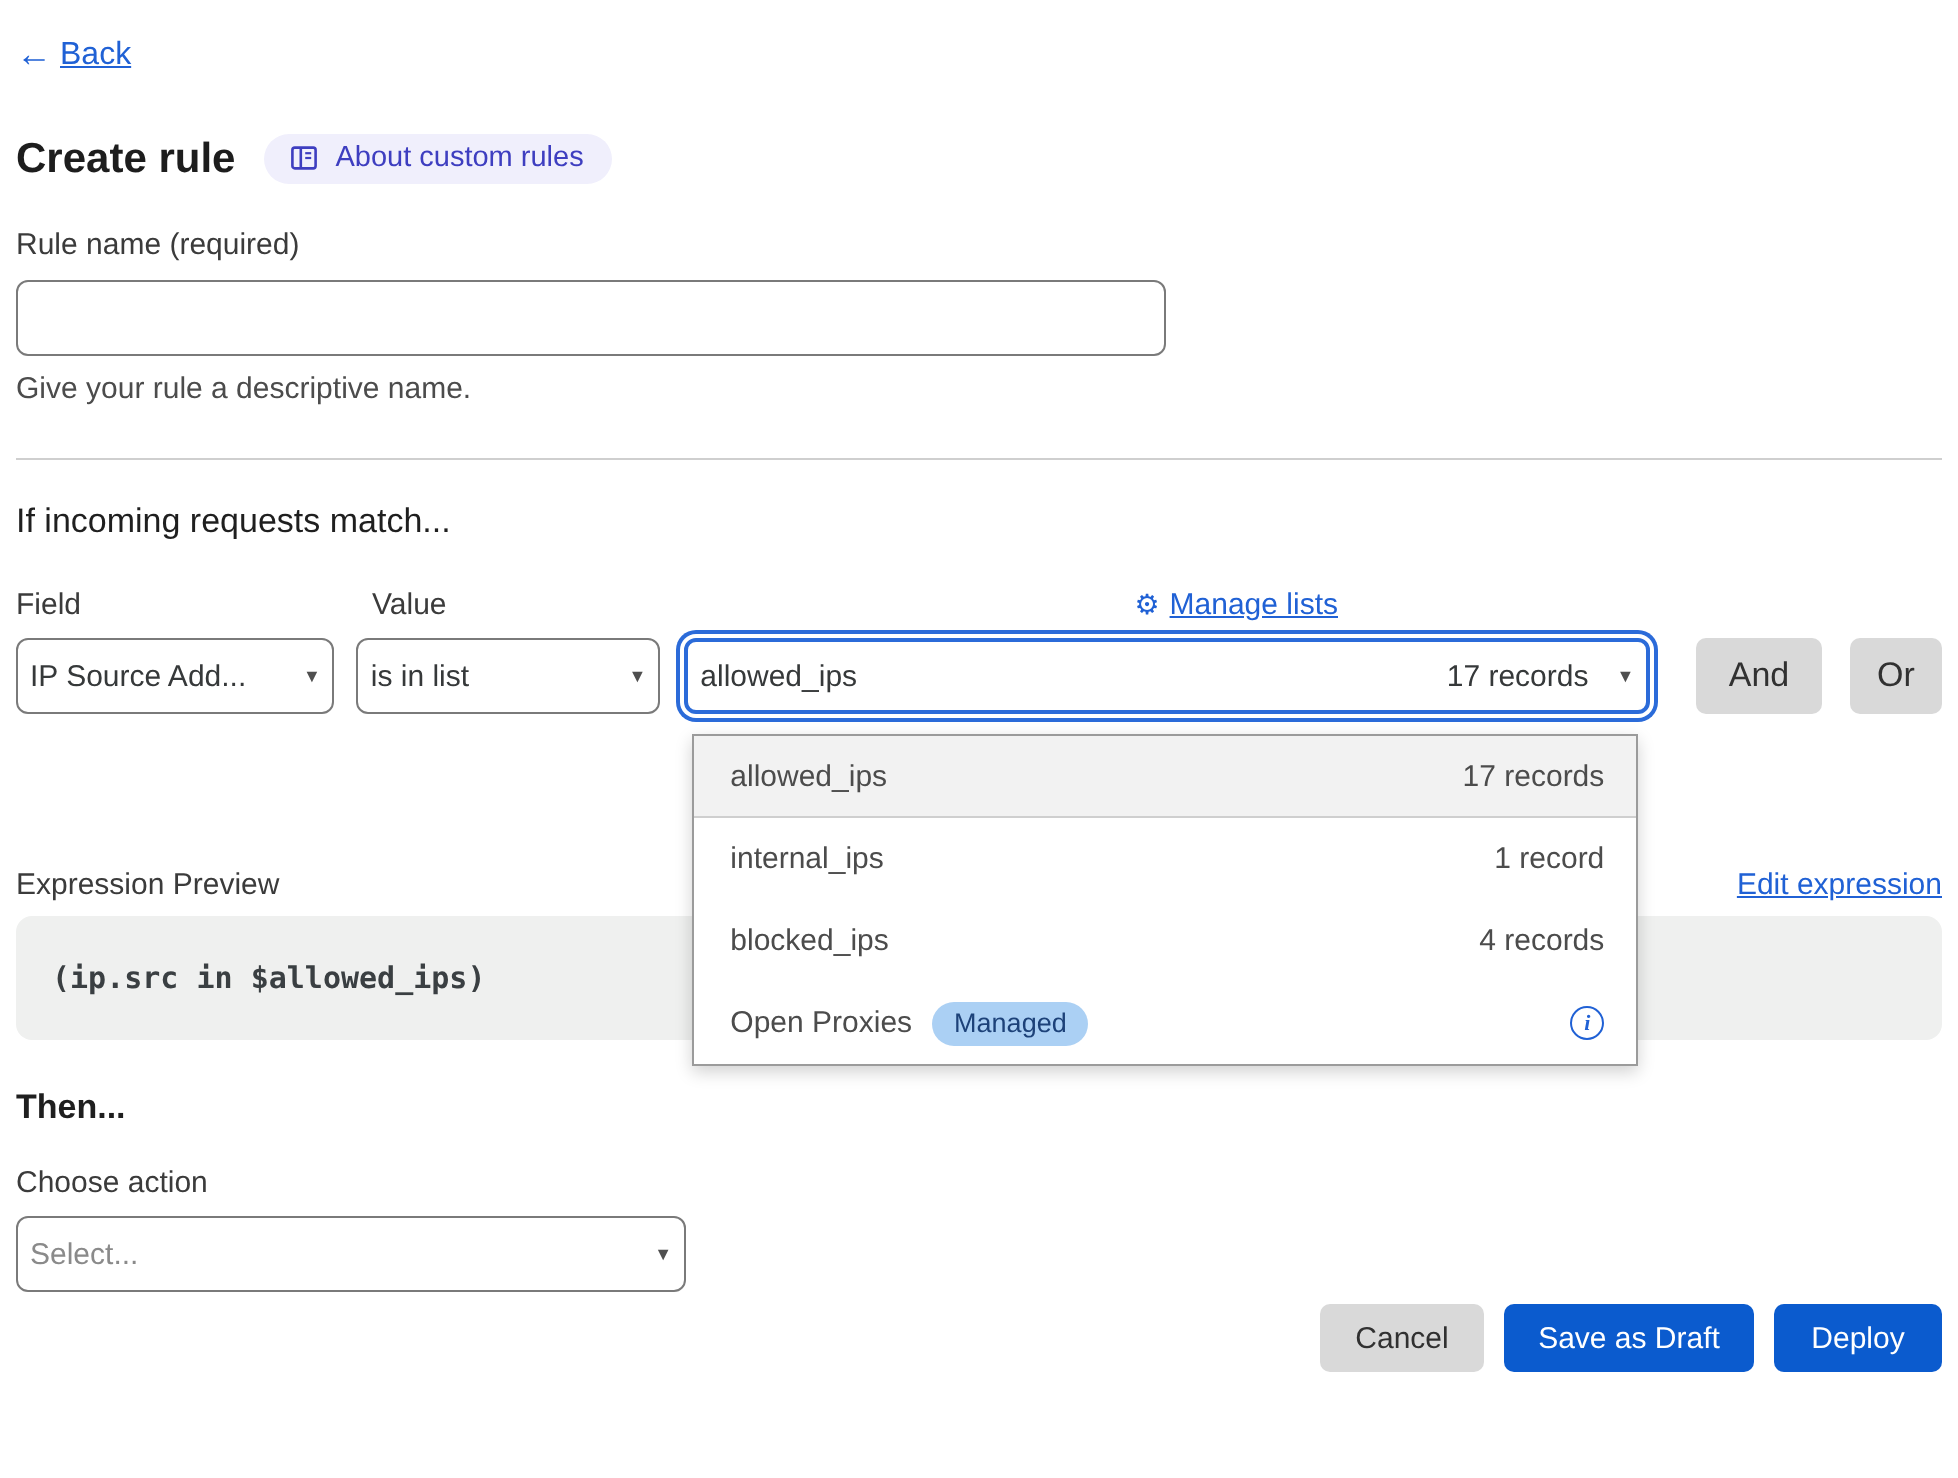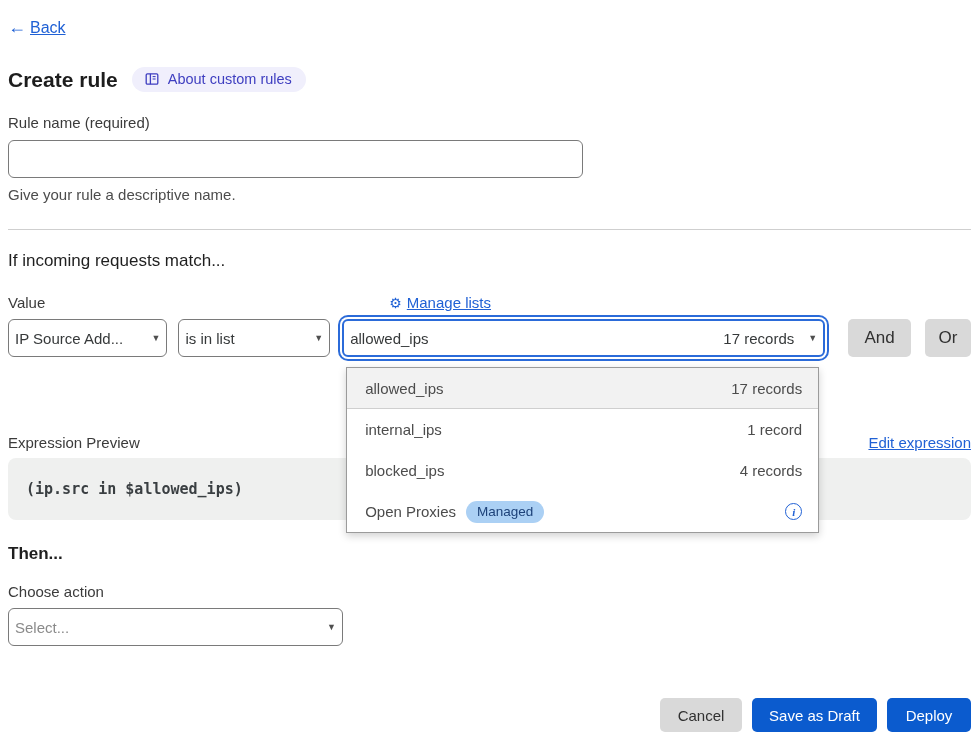--- a/index.html
+++ b/index.html
@@ -99,21 +99,21 @@
   .code-block{margin-top:7px;width:963px;height:62px;background:var(--code-bg);border-radius:8px;
     display:flex;align-items:center;padding:0 18px;}
   .code-text{font-family:"DejaVu Sans Mono","Liberation Mono",monospace;font-size:15px;color:#3a3f42;font-weight:bold;}
 
   
   .then-heading{font-size:17px;font-weight:bold;color:#1f1f1f;margin-top:24px;}
   .choose-action-label{font-size:15px;color:var(--text-body);margin-top:19px;}
   .combo-action{width:335px;margin-top:8px;}
 
   
-  .footer{position:absolute;right:8px;top:698px;display:flex;gap:10px;}
+  .footer{position:absolute;right:8px;top:652px;display:flex;gap:10px;}
   .footer .btn{height:34px;font-size:15px;}
   .btn-cancel{width:82px;}
   .btn-primary{background:var(--btn-blue);color:#fff;}
   .btn-save{width:125px;}
   .btn-deploy{width:84px;}
 </style>
 </head>
 <body>
 
 <div class="page">
@@ -138,20 +138,21 @@
 
   <div class="field-label">Rule name (required)</div>
   <input class="rule-name-input" type="text" value="" style="">
   <div class="helper-text">Give your rule a descriptive name.</div>
 
   <hr class="divider">
 
   <h2 class="section-heading">If incoming requests match...</h2>
 
   <div class="labels-row">
+    <div class="lbl lbl-field">Field</div>
     <div class="lbl-value-wrap">
       <span class="lbl">Value</span>
       <a class="manage-lists">
         <span class="gear">⚙</span>
         <span class="ml-text">Manage lists</span>
       </a>
     </div>
   </div>
 
   <div class="selects-row">

